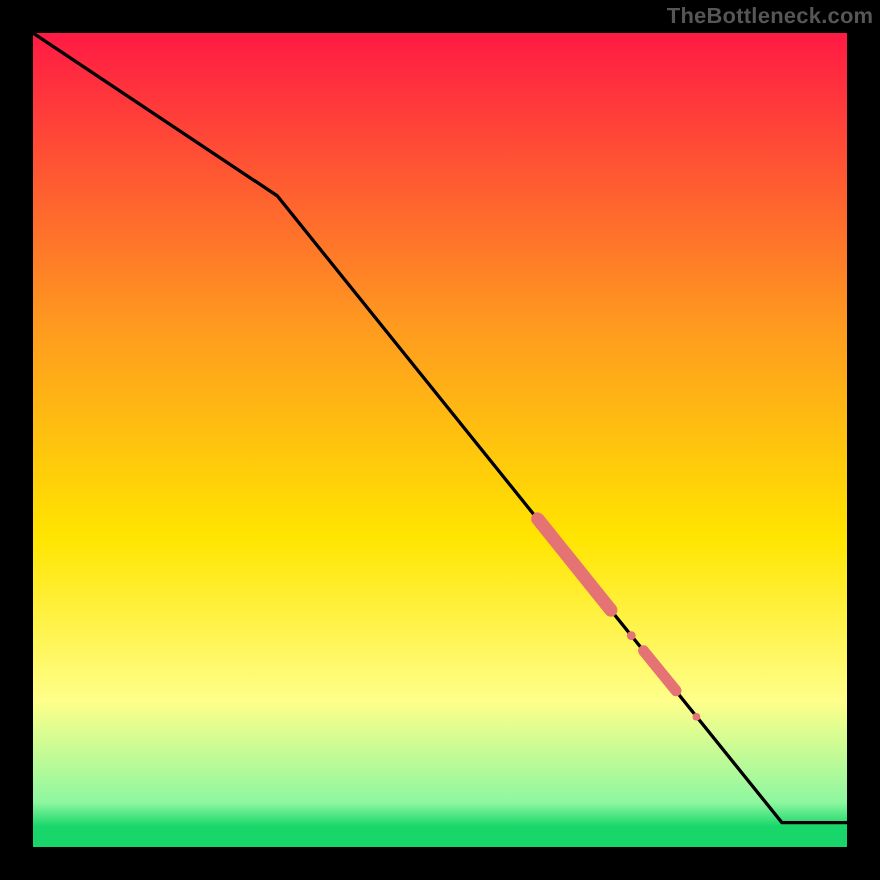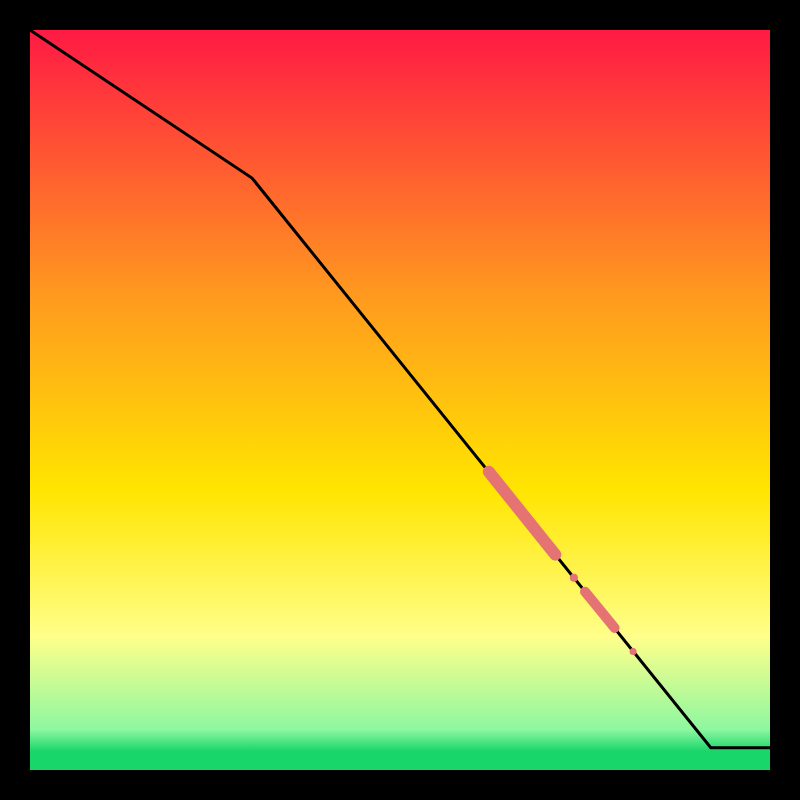--- a/index.html
+++ b/index.html
@@ -26,20 +26,21 @@
     top: 30px;
     width: 740px;
     height: 740px;
   }
   svg { display: block; }
 </style>
 </head>
 <body>
 
 <div class="frame">
+  <div class="attribution">TheBottleneck.com</div>
   <div class="plot">
     <svg id="chart-svg" width="740" height="740" viewBox="0 0 740 740">
         <defs>
           <linearGradient id="bg-grad" x1="0" y1="0" x2="0" y2="1">
             <stop offset="0%" stop-color="#ff1a44"></stop>
             <stop offset="36%" stop-color="#ff9a1f"></stop>
             <stop offset="62%" stop-color="#ffe500"></stop>
             <stop offset="82%" stop-color="#ffff8a"></stop>
             <stop offset="94.5%" stop-color="#8ef7a0"></stop>
             <stop offset="97.5%" stop-color="#18d66a"></stop>

